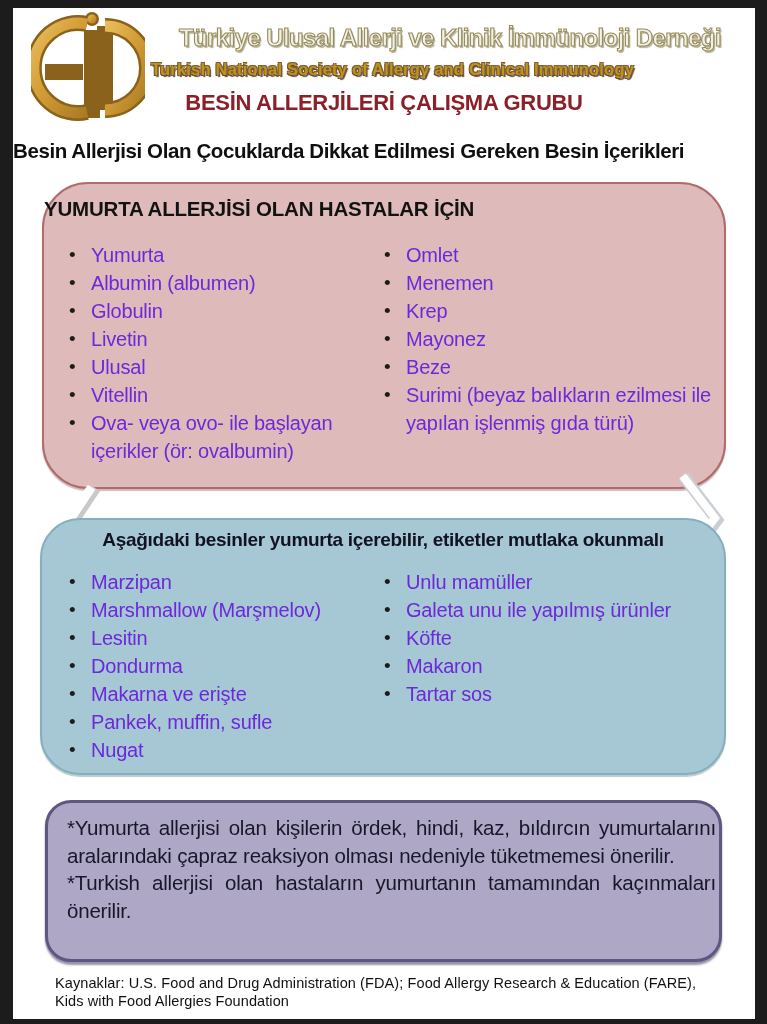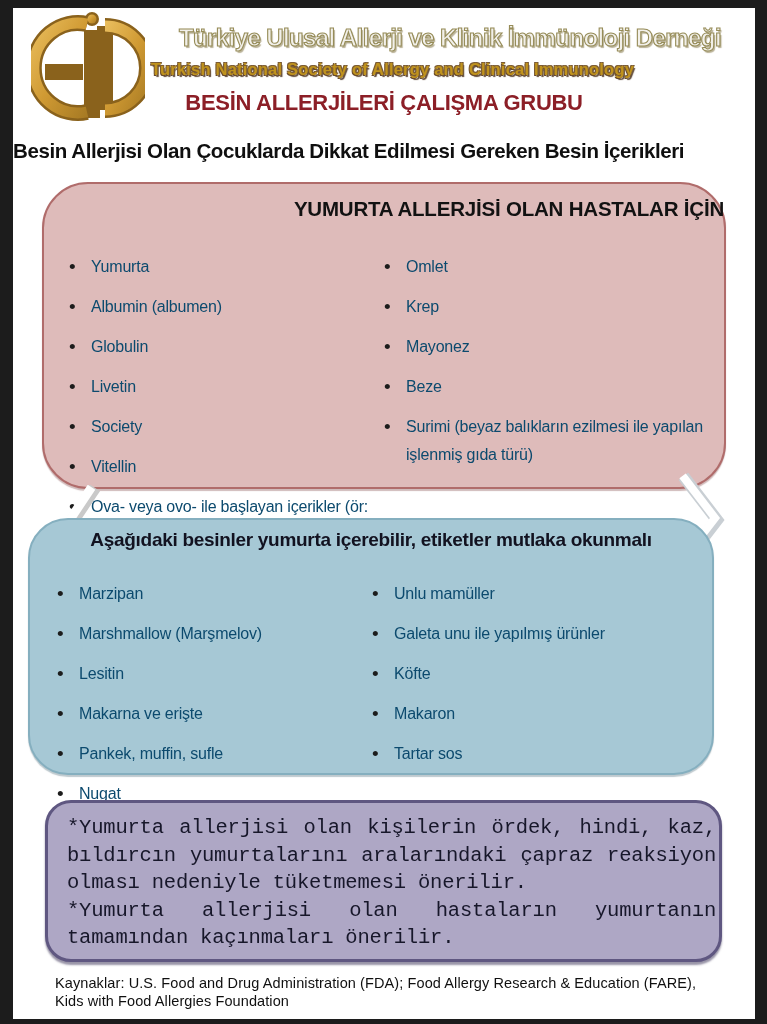--- a/index.html
+++ b/index.html
@@ -36,49 +36,48 @@
     font-size:20.5px;font-weight:bold;letter-spacing:-0.4px;color:#0f0f0f;
   }
   
   .box{position:absolute;box-sizing:border-box;}
   .egg-box{
     left:29px;top:174px;width:684px;height:307px;
     background:#debbba;border:2px solid #b06c6b;border-radius:46px;
     box-shadow:0 2px 1px rgba(120,60,60,0.35);
   }
   .egg-box .box-title{
-    position:absolute;left:0;top:13px;width:100%;text-align:right;
+    position:absolute;left:0;top:13px;width:100%;text-align:left;
     font-size:20.5px;font-weight:800;letter-spacing:-0.2px;color:#121212;
   }
   .label-box{
-    left:15px;top:510px;width:686px;height:257px;
+    left:27px;top:510px;width:686px;height:257px;
     background:#a6c8d5;border:2px solid #85afbf;border-radius:40px;
     box-shadow:0 2px 1px rgba(70,100,115,0.35);
   }
   .label-box .box-title{
     position:absolute;left:0;top:9px;width:100%;text-align:center;
     font-size:19px;font-weight:bold;letter-spacing:-0.3px;color:#121220;white-space:nowrap;
   }
   .note-box{
     left:32px;top:792px;width:677px;height:162px;
     background:#aea7c5;border:3px solid #5f5781;border-radius:26px;
     box-shadow:0 3px 2px rgba(50,42,80,0.5);
     padding:11px 3px 0 19px;
-    font-family:Liberation Mono, monospace;
   }
   .note-box p{
     margin:0;font-size:20.5px;line-height:27.5px;letter-spacing:-0.2px;
     text-align:justify;color:#17172a;font-weight:500;
   }
   
   .col{position:absolute;}
   ul.blist{list-style:none;margin:0;padding:0;}
   ul.blist li{
     position:relative;padding-left:24px;
-    font-size:16px;line-height:28px;letter-spacing:-0.2px;color:#0c4a6e;margin-top:12px;
+    font-size:20px;line-height:28px;letter-spacing:-0.2px;color:#6d28d9;
   }
   ul.blist li::before{
     content:"\2022";position:absolute;left:2px;top:0;font-size:19px;color:#1c1c1c;
   }
   .egg-left{left:23px;top:57px;width:302px;}
   .egg-right{left:338px;top:57px;width:336px;}
   .lab-left{left:25px;top:48px;width:312px;}
   .lab-right{left:340px;top:48px;width:334px;}
   
   .chev{position:absolute;background:none;border:none;padding:0;cursor:pointer;}
@@ -133,28 +132,29 @@
   <div class="heading">Besin Allerjisi Olan Çocuklarda Dikkat Edilmesi Gereken Besin İçerikleri</div>
 
   <div class="box egg-box">
     <div class="box-title">YUMURTA ALLERJİSİ OLAN HASTALAR İÇİN</div>
     <div class="col egg-left">
       <ul class="blist">
         <li>Yumurta</li>
         <li>Albumin (albumen)</li>
         <li>Globulin</li>
         <li>Livetin</li>
-        <li>Society</li>
+        <li>Ulusal</li>
         <li>Vitellin</li>
         <li>Ova- veya ovo- ile başlayan içerikler (ör: ovalbumin)</li>
       </ul>
     </div>
     <div class="col egg-right">
       <ul class="blist">
         <li>Omlet</li>
+        <li>Menemen</li>
         <li>Krep</li>
         <li>Mayonez</li>
         <li>Beze</li>
         <li>Surimi (beyaz balıkların ezilmesi ile yapılan işlenmiş gıda türü)</li>
       </ul>
     </div>
   </div>
 
   <button class="chev chev-left" aria-label="previous">
     <svg viewBox="0 0 58 124" width="58" height="124">
@@ -169,36 +169,37 @@
     </svg>
   </button>
 
   <div class="box label-box">
     <div class="box-title">Aşağıdaki besinler yumurta içerebilir, etiketler mutlaka okunmalı</div>
     <div class="col lab-left">
       <ul class="blist">
         <li>Marzipan</li>
         <li>Marshmallow (Marşmelov)</li>
         <li>Lesitin</li>
+        <li>Dondurma</li>
         <li>Makarna ve erişte</li>
         <li>Pankek, muffin, sufle</li>
         <li>Nugat</li>
       </ul>
     </div>
     <div class="col lab-right">
       <ul class="blist">
         <li>Unlu mamüller</li>
         <li>Galeta unu ile yapılmış ürünler</li>
         <li>Köfte</li>
         <li>Makaron</li>
         <li>Tartar sos</li>
       </ul>
     </div>
   </div>
 
   <div class="box note-box">
     <p>*Yumurta allerjisi olan kişilerin ördek, hindi, kaz, bıldırcın yumurtalarını aralarındaki çapraz reaksiyon olması nedeniyle tüketmemesi önerilir.</p>
-    <p>*Yumurta allerjisi olan hastaların yumurtanın tamamından kaçınmaları önerilir.</p>
+    <p>*Turkish allerjisi olan hastaların yumurtanın tamamından kaçınmaları önerilir.</p>
   </div>
 
   <div class="footer">Kaynaklar: U.S. Food and Drug Administration (FDA); Food Allergy Research &amp; Education (FARE), Kids with Food Allergies Foundation</div>
 
 </div>
 
 </body></html>

